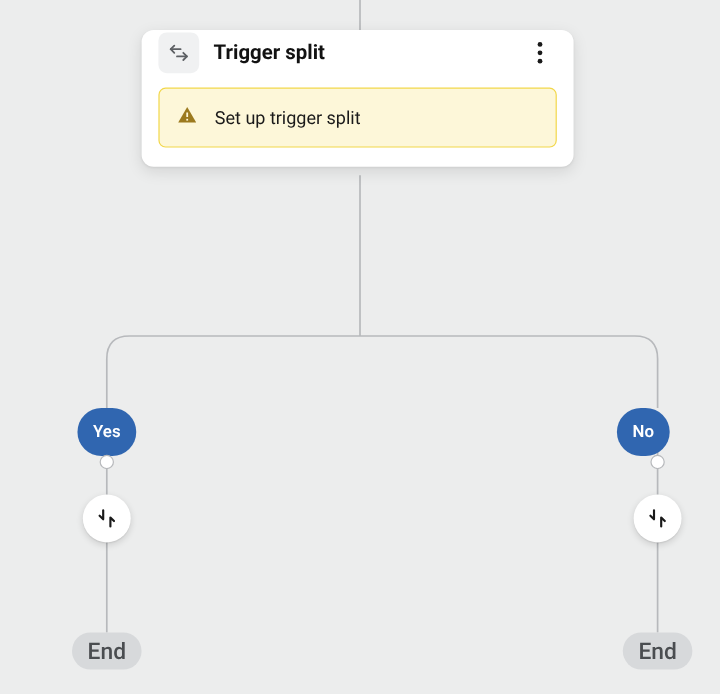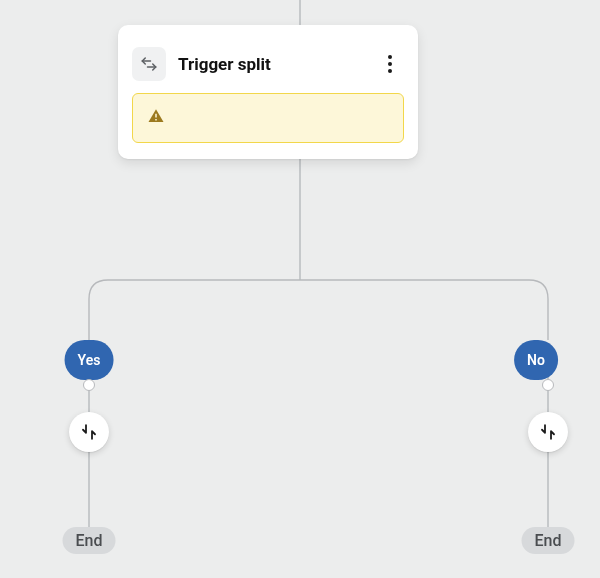--- a/index.html
+++ b/index.html
@@ -15,25 +15,25 @@
   .canvas {
     position: relative;
     width: 600px;
     height: 578px;
   }
   
   .card {
     position: absolute;
     left: 118px;
     top: 25px;
-    width: 300px;
+    width: 360px;
     background: #ffffff;
     border-radius: 10px;
     box-shadow: 0 4px 12px rgba(0,0,0,0.10), 0 1px 2px rgba(0,0,0,0.06);
-    padding: 22px 14px 16px 14px;
+    padding: 2px 14px 16px 14px;
     box-sizing: border-box;
   }
   .card-header {
     display: flex;
     align-items: center;
     gap: 12px;
     margin-bottom: 12px;
   }
   .card-icon-box {
     width: 34px;
@@ -93,21 +93,21 @@
     font-size: 14px;
     font-weight: 600;
     padding: 12px 13px;
     border-radius: 999px;
   }
   .end-pill {
     position: absolute;
     transform: translateX(-50%);
     background: #d7d9db;
     color: #4a4d50;
-    font-size: 16px;
+    font-size: 19px;
     font-weight: 500;
     padding: 4px 13px;
     border-radius: 999px;
   }
   
   .dot {
     position: absolute;
     width: 10px;
     height: 10px;
     background: #ffffff;
@@ -179,20 +179,21 @@
       </div>
     </div>
     <div class="warning-box">
       <span>
         <svg width="18" height="18" viewBox="0 0 24 24">
           <path d="M12 3 L22 20 L2 20 Z" fill="#9c7a1f"></path>
           <rect x="11" y="9" width="2" height="5" fill="#fdf7d9"></rect>
           <rect x="11" y="16" width="2" height="2" fill="#fdf7d9"></rect>
         </svg>
       </span>
+      <span class="warn-text">Set up trigger split</span>
     </div>
   </div>
 
   <div class="badge" style="left:89px; top:340px;">Yes</div>
   <div class="dot" style="left:89px; top:385px;"></div>
   <div class="round-node" style="left:89px; top:432px;">
     <svg width="18" height="18" viewBox="0 0 24 24" fill="none" stroke="#1a1a1a" stroke-width="2.4" stroke-linecap="round" stroke-linejoin="round">
       <polyline points="8 3 8 13 4 9"></polyline>
       <polyline points="16 21 16 11 20 15"></polyline>
     </svg>

